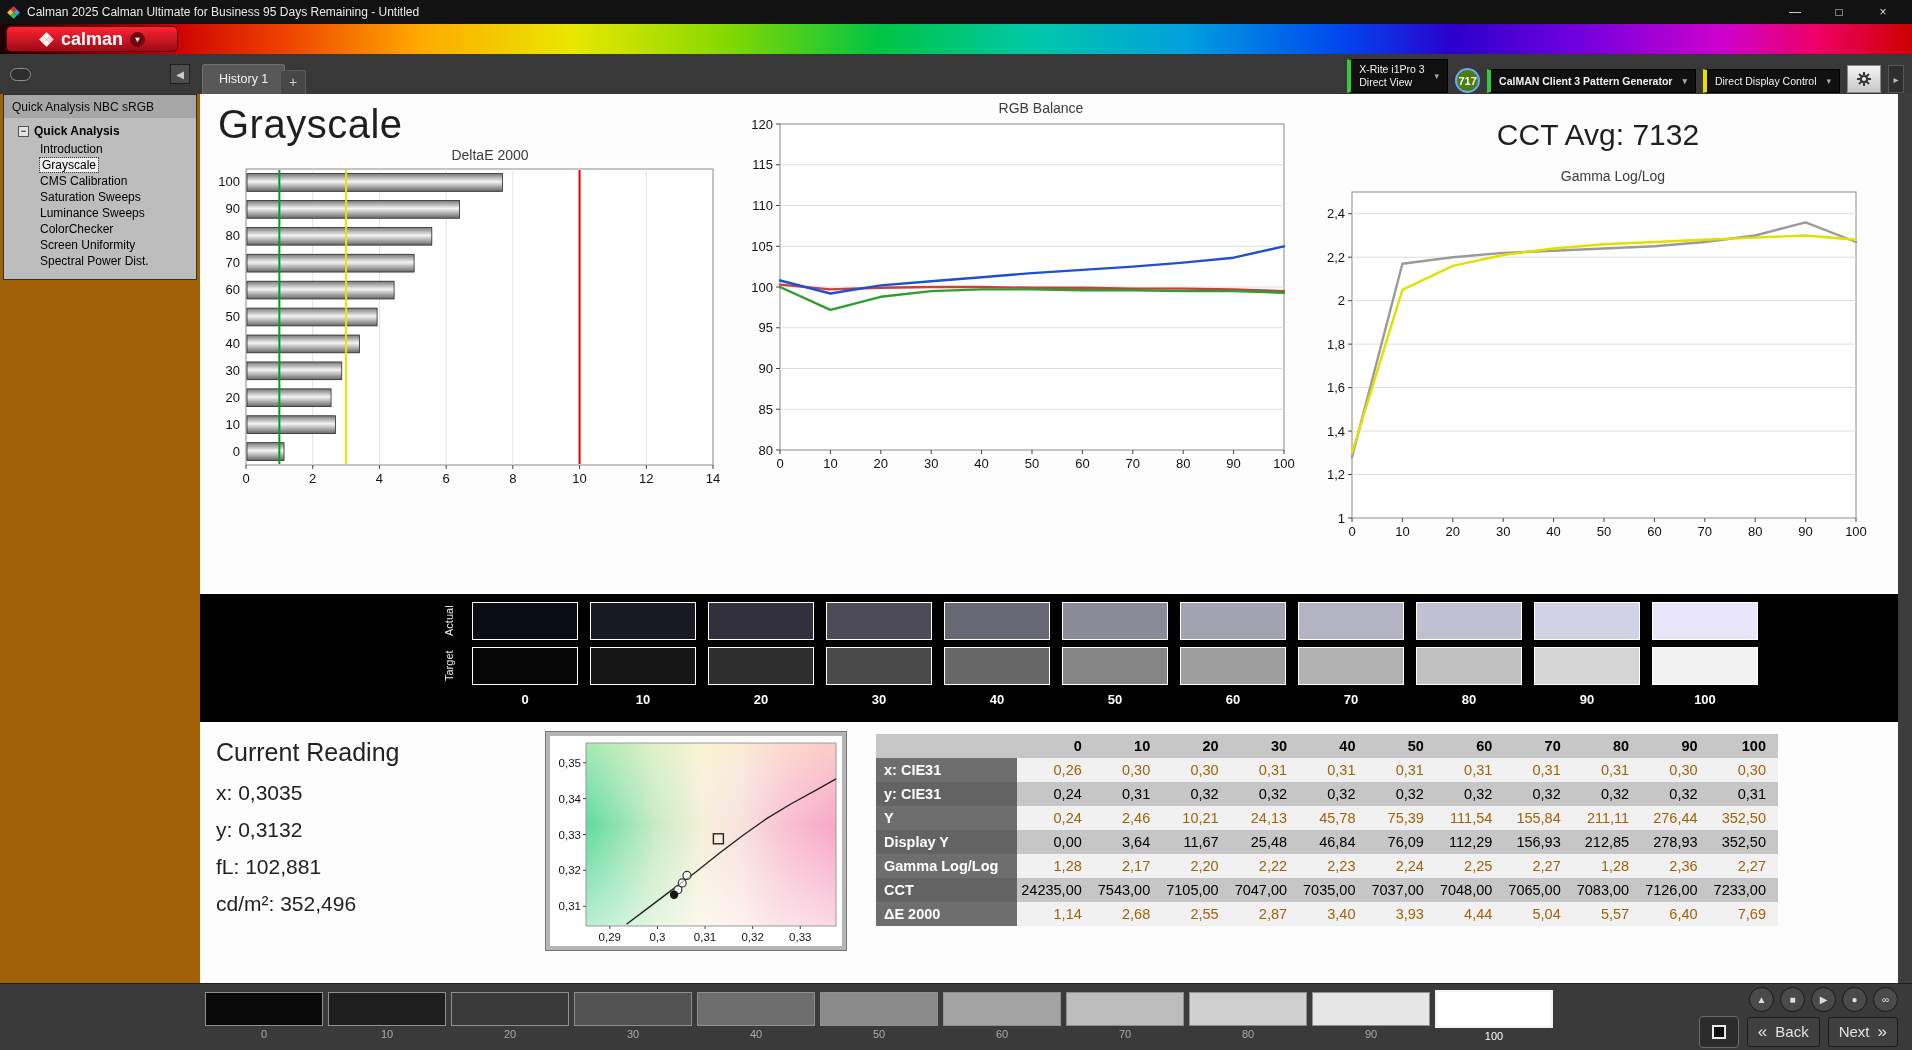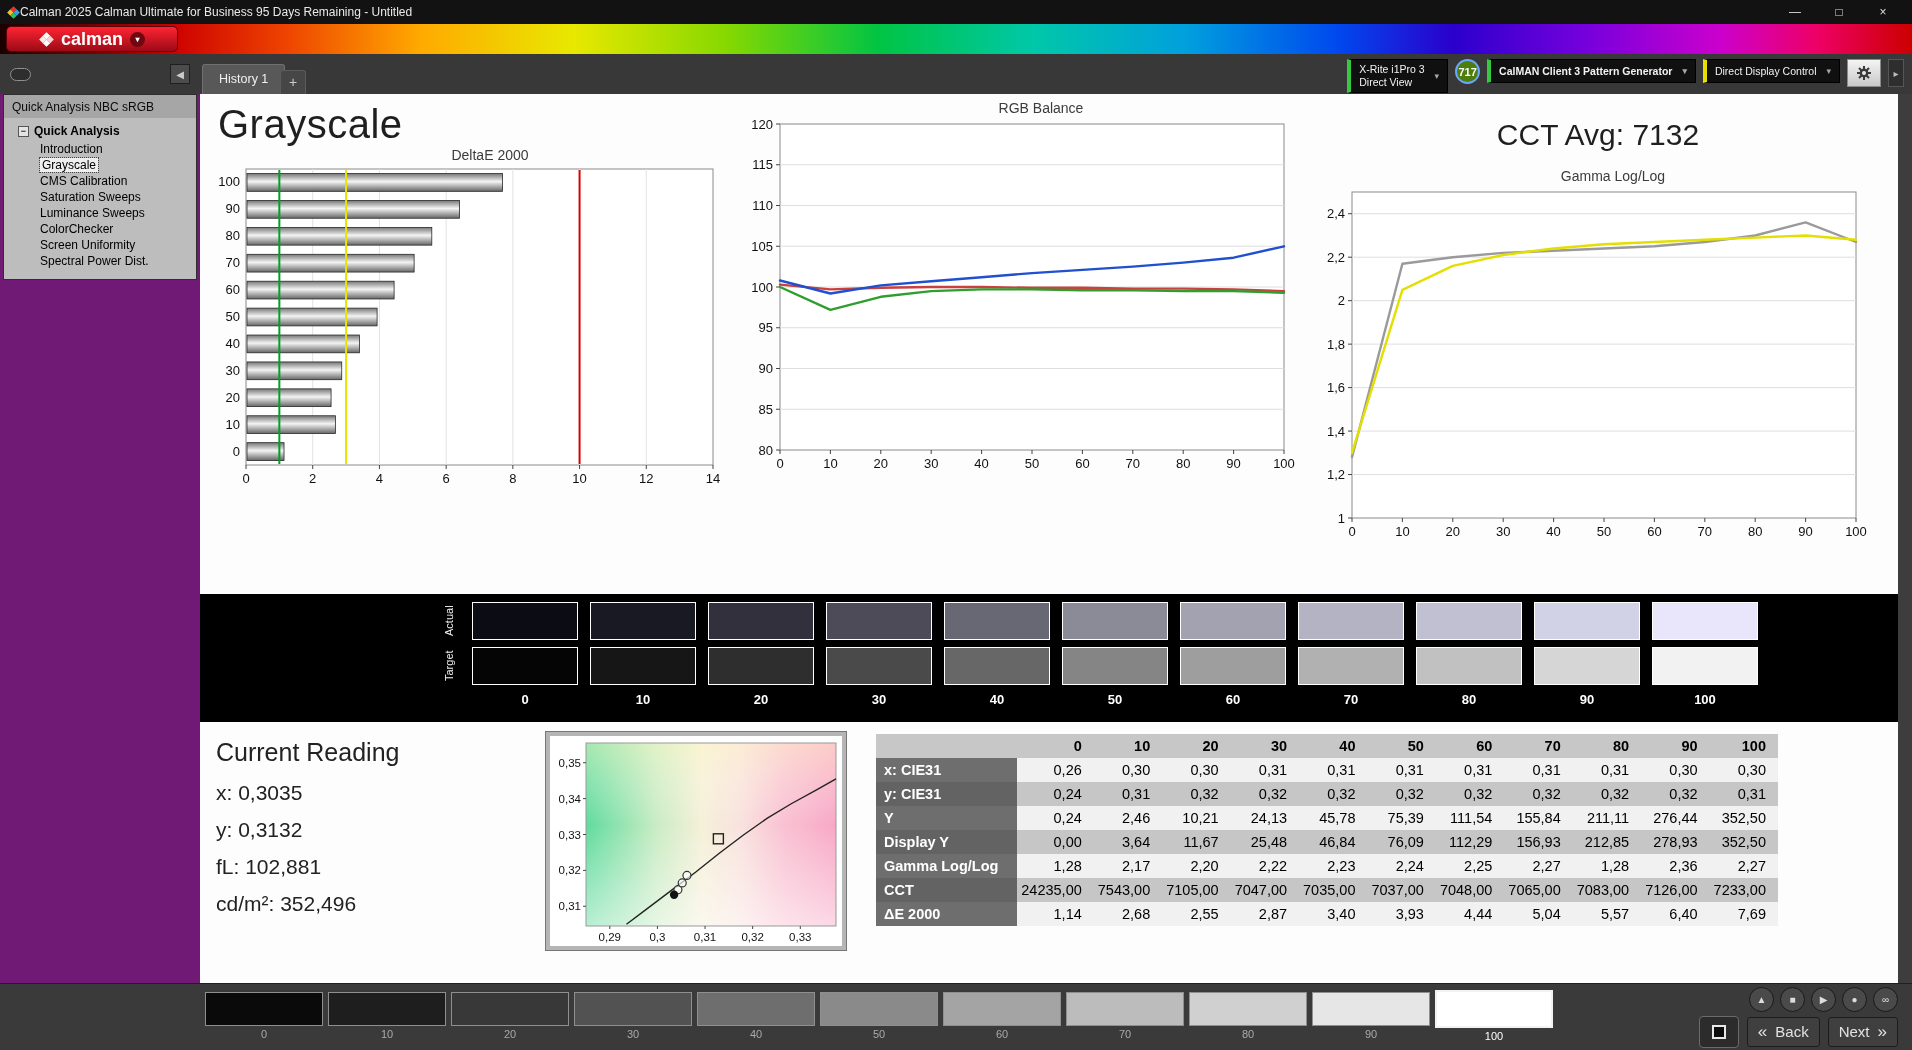--- a/index.html
+++ b/index.html
@@ -5,21 +5,21 @@
   * { box-sizing: border-box; }
   html,body { margin:0; padding:0; }
   body {
     width:1912px; height:1050px; position:relative; overflow:hidden;
     background:#3d3d3d; font-family:"Liberation Sans", sans-serif; cursor:default;
   }
   button { font-family:"Liberation Sans", sans-serif; cursor:default; }
 
   
   .titlebar { position:absolute; top:0; left:0; width:100%; height:24px; background:#121212;
-    display:flex; align-items:center; padding:0 7px; color:#e9e9e9; font-size:12px; }
+    display:flex; align-items:center; gap:7px; padding:0 7px; color:#e9e9e9; font-size:12px; }
   .win-controls { margin-left:auto; display:flex; }
   .win-btn { width:44px; height:24px; background:transparent; border:none; color:#ddd; font-size:12px; }
 
   
   .brandbar { position:absolute; top:24px; left:0; width:100%; height:30px; display:flex; align-items:center;
     background:linear-gradient(90deg,#1a0000 0%,#660000 4%,#cc0000 9%,#ee4400 15%,#ffaa00 22%,#e8e800 30%,
       #86d800 38%,#00c444 46%,#00c8a8 54%,#00a0dd 62%,#0048ee 70%,#2b00cc 76%,#7700dd 83%,#cc00cc 90%,#ee0066 95%,#cc0000 100%); }
   .logo { margin-left:6px; width:172px; height:26px; border-radius:5px;
     background:linear-gradient(180deg,#ff2433,#9c0a16); border:1px solid #5c0309;
     display:flex; align-items:center; justify-content:center; gap:7px; color:#fff; font-weight:bold; font-size:18px; }
@@ -29,33 +29,33 @@
   
   .tabbar { position:absolute; top:54px; left:0; width:100%; height:40px; background:#383838; }
   .sidebar-toolbar { position:absolute; left:0; top:0; width:200px; height:40px; display:flex;
     align-items:center; justify-content:space-between; padding:0 10px; }
   .oval-btn { width:21px; height:13px; border-radius:7px; background:#2e2e2e; border:1px solid #909090; }
   .collapse-btn { width:20px; height:20px; background:#4c4c4c; border:1px solid #1f1f1f; color:#ccc; font-size:10px; padding:0; }
   .tab { position:absolute; left:202px; bottom:0; height:30px; line-height:28px; background:#585858; color:#f0f0f0;
     font-size:12.5px; padding:0 16px; border:1px solid #707070; border-bottom:none; border-radius:3px 3px 0 0; }
   .tab-add { position:absolute; left:280px; bottom:0; width:26px; height:24px; line-height:22px; text-align:center;
     background:#464646; color:#ccc; font-size:14px; border:1px solid #5c5c5c; border-bottom:none; border-radius:3px 3px 0 0; }
-  .device-controls { position:absolute; right:8px; top:5px; display:flex; align-items:flex-start; gap:7px; }
+  .device-controls { position:absolute; right:8px; top:5px; display:flex; align-items:flex-end; gap:7px; }
   .dropdown { background:#101010; border:1px solid #000; border-left:4px solid #35c840; color:#f2f2f2;
     font-size:10.5px; display:flex; align-items:center; gap:10px; padding:3px 8px; min-height:24px; }
   .dd-lines { display:flex; flex-direction:column; line-height:1.25; }
   .dd-caret { color:#a8a8a8; font-size:9px; }
   .badge { width:25px; height:25px; border-radius:50%; background:#4d7c0f; border:2px solid #6aa6ff; color:#fff;
     font-weight:bold; font-size:11px; display:flex; align-items:center; justify-content:center; }
   .gear-btn { width:34px; height:28px; background:linear-gradient(#f4f4f4,#c8c8c8); border:1px solid #8a8a8a;
     display:flex; align-items:center; justify-content:center; }
   .expand-btn { width:16px; height:28px; background:#2e2e2e; border:1px solid #565656; color:#bbb; font-size:10px; padding:0; }
 
   
-  .sidebar { position:absolute; left:0; top:94px; width:200px; bottom:67px; background:#701a75; }
+  .sidebar { position:absolute; left:0; top:94px; width:200px; bottom:67px; background:#a16207; }
   .sidebar-panel { margin:0 3px; border:1px solid #2e2e2e; background:#bdbdbd; }
   .sidebar-header { font-size:12px; color:#0a0a0a; padding:5px 8px 4px; background:#a6a6a6; }
   .tree { background:#bdbdbd; padding:4px 0 10px; }
   .tree-root { font-size:12px; font-weight:bold; color:#000; padding:2px 4px 3px 14px; display:flex; align-items:center; gap:5px; }
   .tree-expander { display:inline-block; width:11px; height:11px; border:1px solid #555; background:#e4e4e4;
     font-size:9px; line-height:9px; text-align:center; color:#222; }
   .tree-item { font-size:12px; color:#000; padding:1px 4px 1px 36px; }
   .tree-item.selected span { background:#efefef; outline:1px dotted #444; padding:0 2px; }
 
   
@@ -81,21 +81,21 @@
   .bottom-row { display:flex; gap:30px; padding:10px 14px 0 16px; }
   .current-reading { width:300px; padding-top:6px; }
   .cr-title { font-size:25px; color:#222; margin-bottom:14px; }
   .cr-line { font-size:21px; color:#222; margin-bottom:13px; }
   .cie-box { width:300px; height:218px; border:4px solid #b5b5b5; outline:1px solid #777; background:#fff; padding:2px; }
   .table-wrap { width:902px; padding-top:2px; }
   table { border-collapse:collapse; width:100%; font-size:14.5px; }
   th,td { padding:4px 12px 4px 4px; text-align:right; height:19px; white-space:nowrap; }
   thead th { background:#c7c7c7; font-weight:bold; color:#000; }
   td.rowlabel { background:#6e6e6e; color:#fff; font-weight:bold; text-align:left; padding-left:8px; width:150px; }
-  tr.odd td:not(.rowlabel) { background:#f1f1f1; color:#000000; }
+  tr.odd td:not(.rowlabel) { background:#f1f1f1; color:#a16207; }
   tr.even td:not(.rowlabel) { background:#c6c6c6; color:#000; }
   tr.even td.rowlabel { background:#636363; }
 
   
   .bottombar { position:absolute; left:0; bottom:0; width:100%; height:67px; background:#3a3a3a;
     border-top:1px solid #1f1f1f; display:flex; align-items:center; padding-left:205px; }
   .patterns { display:flex; gap:5px; align-items:flex-start; }
   .pattern { width:118px; background:transparent; border:none; padding:0; }
   .pswatch { height:34px; border:1px solid #8f8f8f; }
   .plabel { font-size:11px; color:#a9a9a9; text-align:center; margin-top:2px; }

